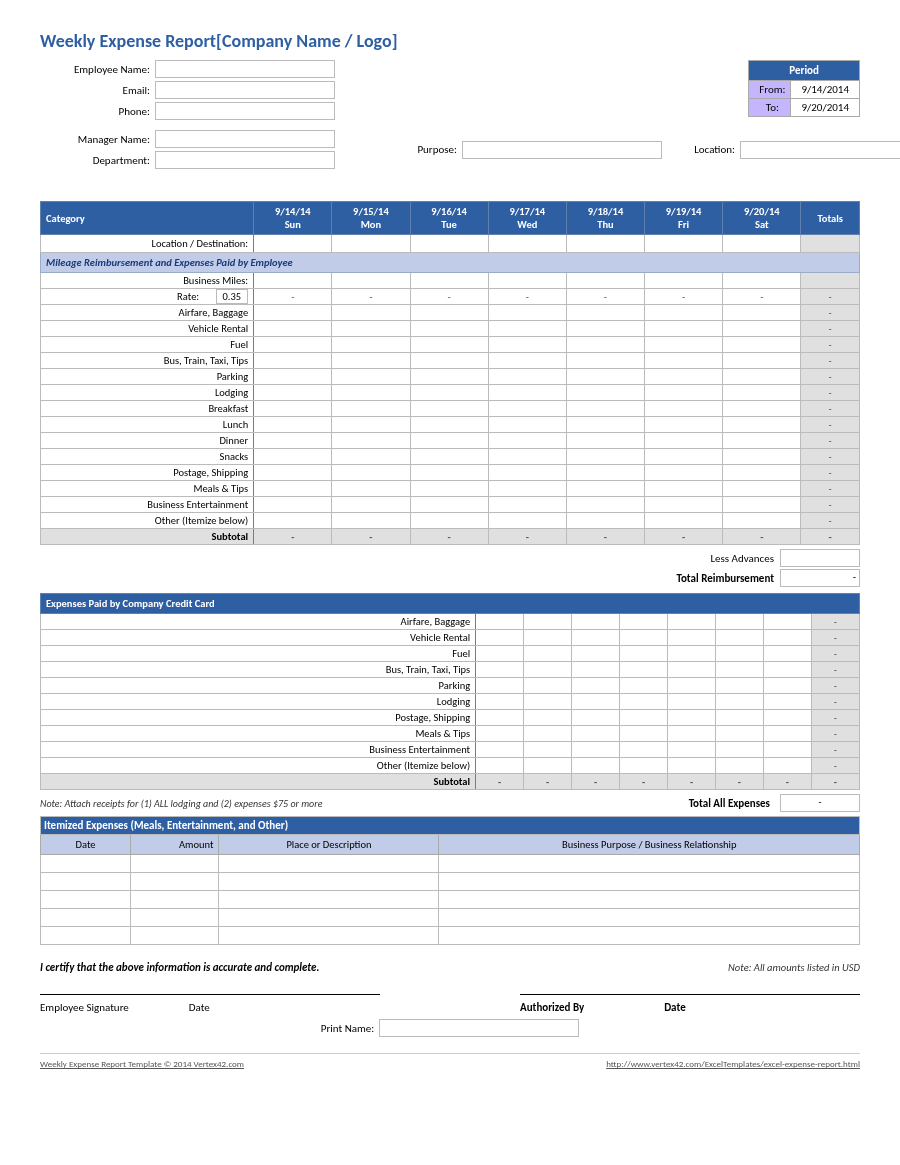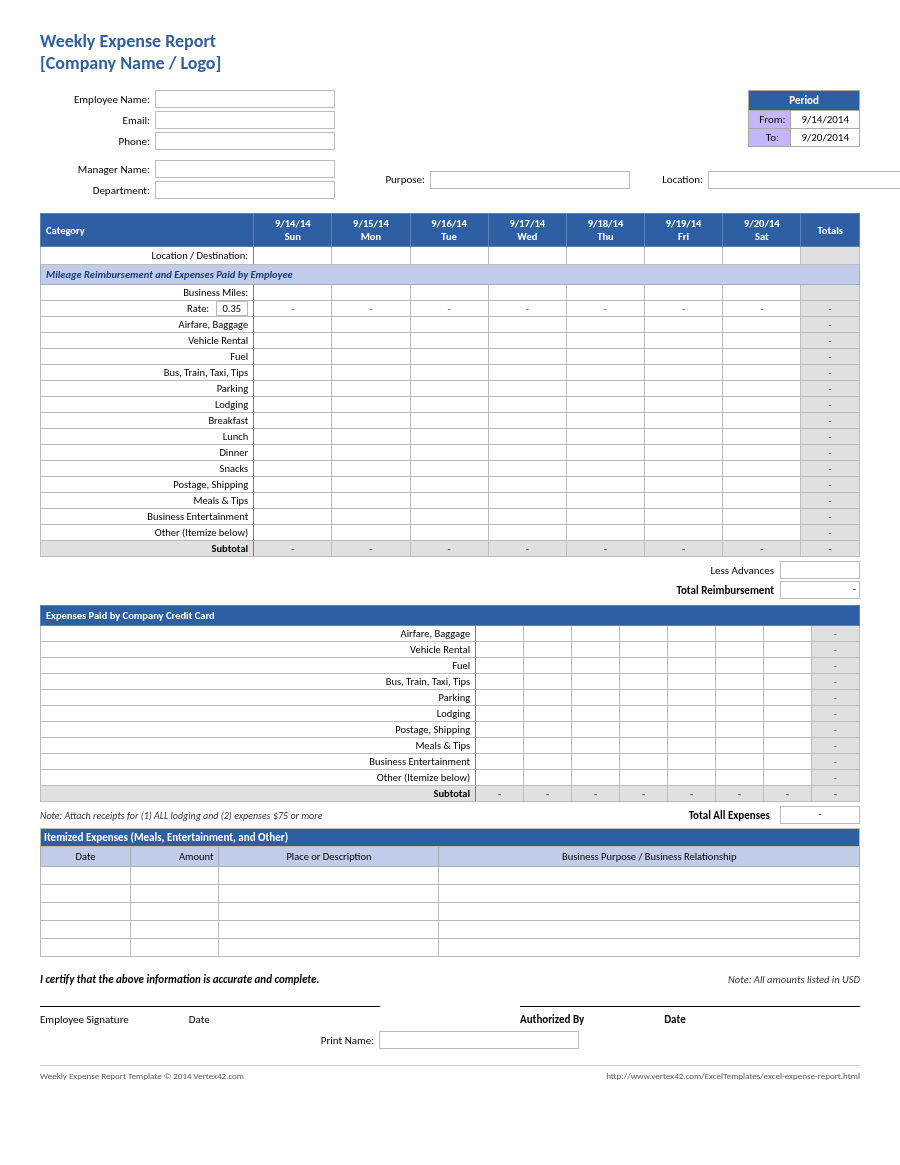--- a/index.html
+++ b/index.html
@@ -8,22 +8,21 @@
       font-size: 11px;
       background: #fff;
       color: #000;
       width: 900px;
       padding: 30px 40px 20px 40px;
     }
     .page-header {
       display: flex;
       justify-content: flex-start;
       align-items: flex-start;
-      margin-bottom: 16px;
-      flex-direction: column;
+      margin-bottom: 8px;
     }
     .report-title {
       color: #2E5FA3;
       font-size: 18px;
       font-weight: bold;
     }
     .company-name {
       color: #2E5FA3;
       font-size: 18px;
       font-weight: bold;
@@ -91,22 +90,22 @@
       min-width: 70px;
     }
     .purpose-input {
       border: 1px solid #bbb;
       height: 18px;
       width: 200px;
       display: inline-block;
     }
     .manager-section {
       display: flex;
-      gap: 20px;
-      margin-bottom: 14px;
+      gap: 52px;
+      margin-bottom: 32px;
       justify-content: space-between;
     }
     .main-table {
       width: 100%;
       border-collapse: collapse;
       font-size: 10.5px;
       margin-bottom: 4px;
     }
     .main-table th {
       background: #2E5FA3;
@@ -278,20 +277,21 @@
       display: inline-block;
     }
     .footer {
       display: flex;
       justify-content: space-between;
       margin-top: 16px;
       font-size: 9px;
       color: #555;
       border-top: 1px solid #ccc;
       padding-top: 4px;
+      text-decoration: underline;
     }
     .location-dest-row td {
       padding: 2px 4px;
     }
     .rate-row td {
       padding: 1px 4px;
     }
   </style>
 </head>
 <body>
@@ -398,21 +398,21 @@
       <td class="data-cell"></td>
       <td class="data-cell"></td>
       <td class="data-cell"></td>
       <td class="data-cell"></td>
       <td class="total-cell"></td>
     </tr>
 
     <tr class="rate-row">
       <td class="row-label">
         <span>Rate:</span>
-        <span style="margin-left:4px; border:1px solid #bbb; padding:0 6px; background:#fff;">0.35</span>
+        <span style="margin-left:14px; border:1px solid #bbb; padding:0 6px; background:#fff;">0.35</span>
       </td>
       <td class="dash">-</td>
       <td class="dash">-</td>
       <td class="dash">-</td>
       <td class="dash">-</td>
       <td class="dash">-</td>
       <td class="dash">-</td>
       <td class="dash">-</td>
       <td class="dash total-cell">-</td>
     </tr>

